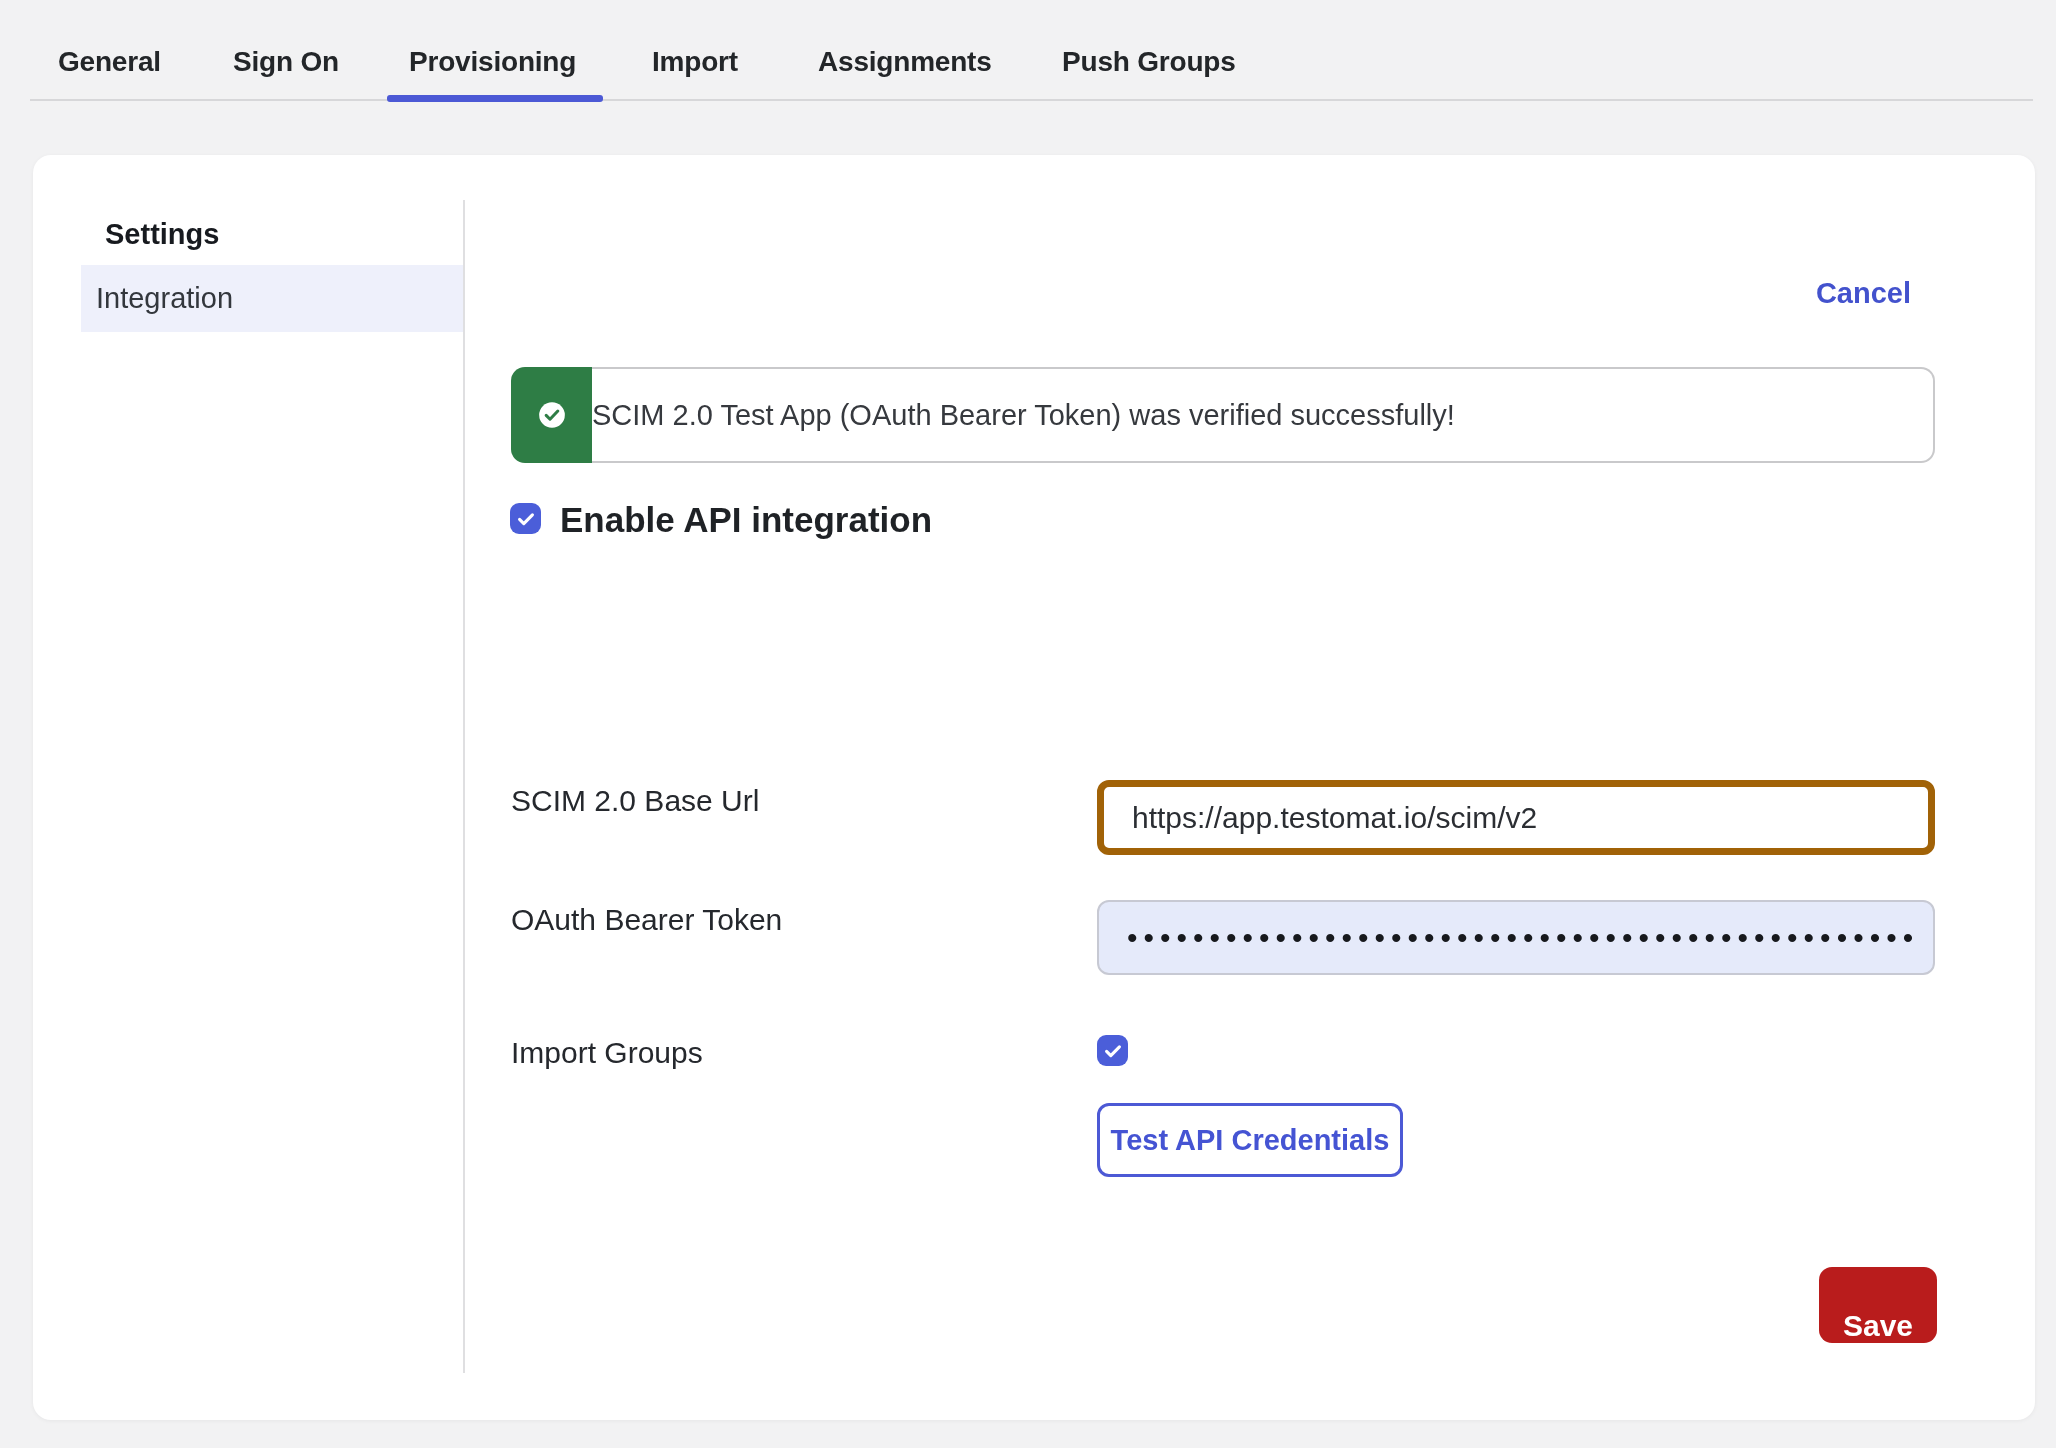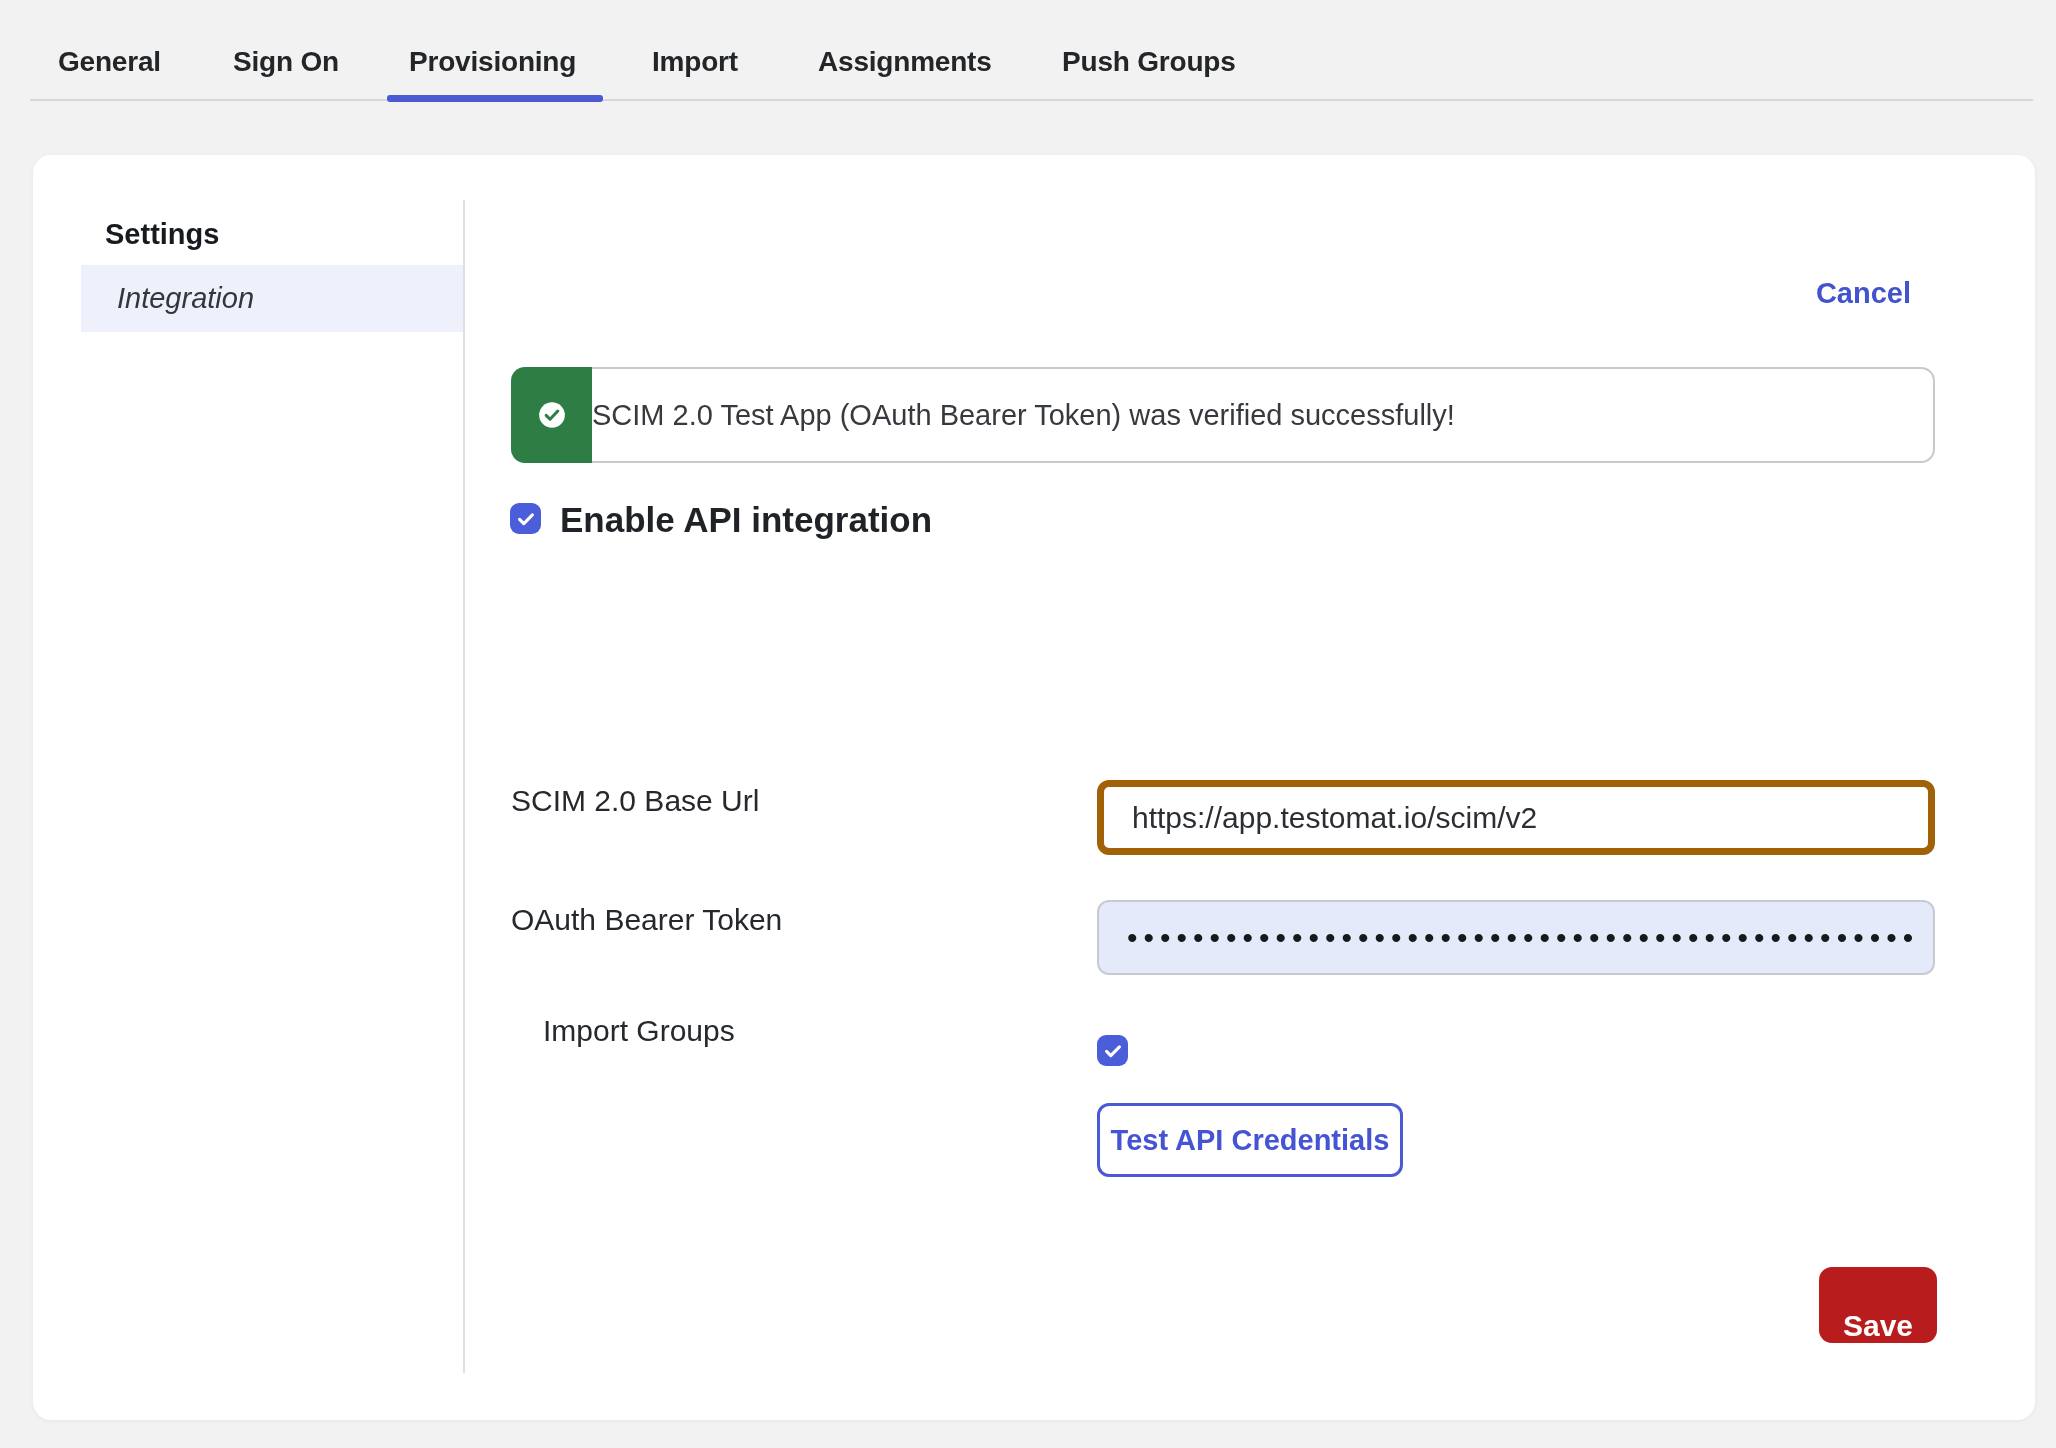--- a/index.html
+++ b/index.html
@@ -34,21 +34,21 @@
 
   
   .settings-heading {
     position:absolute; left:72px; top:63px;
     font-size:29px; font-weight:700; color:#171a1f; line-height:32px;
   }
   .integration-item {
     position:absolute; left:48px; top:110px; width:382px; height:67px;
     background:#eef0fb; display:flex; align-items:center; cursor:pointer;
   }
-  .integration-item span { padding-left:36px; font-size:29px; color:#33373d;font-style:italic; }
+  .integration-item span { padding-left:15px; font-size:29px; color:#33373d; }
   .v-divider {
     position:absolute; left:430px; top:45px; width:2px; height:1173px;
     background:#dfdfe1;
   }
 
   
   .cancel-link {
     position:absolute; right:124px; top:122px;
     font-size:29px; font-weight:700; color:#4352cd; line-height:32px;
     cursor:pointer;
@@ -89,21 +89,21 @@
     position:absolute; left:478px; top:461px; width:1440px;
     font-size:30px; line-height:47px; color:#6f7278;
   }
 
   .field-label {
     position:absolute; left:478px; line-height:32px;
     font-size:30px; color:#25282d; white-space:nowrap;
   }
   .lbl-baseurl { top:630px; }
   .lbl-token   { top:749px; }
-  .lbl-import  { top:860px;margin-left:32px; }
+  .lbl-import  { top:882px; }
 
   .text-input {
     position:absolute; left:1064px; width:838px; height:75px;
     border:7px solid #a16207; border-radius:12px; background:#ffffff;
     font-family:"Liberation Sans", sans-serif;
     font-size:30px; color:#2b2e33; padding:0 28px; outline:none;
   }
   .input-baseurl { top:625px; }
   .input-token {
     position:absolute; left:1064px; top:745px; width:838px; height:75px;

